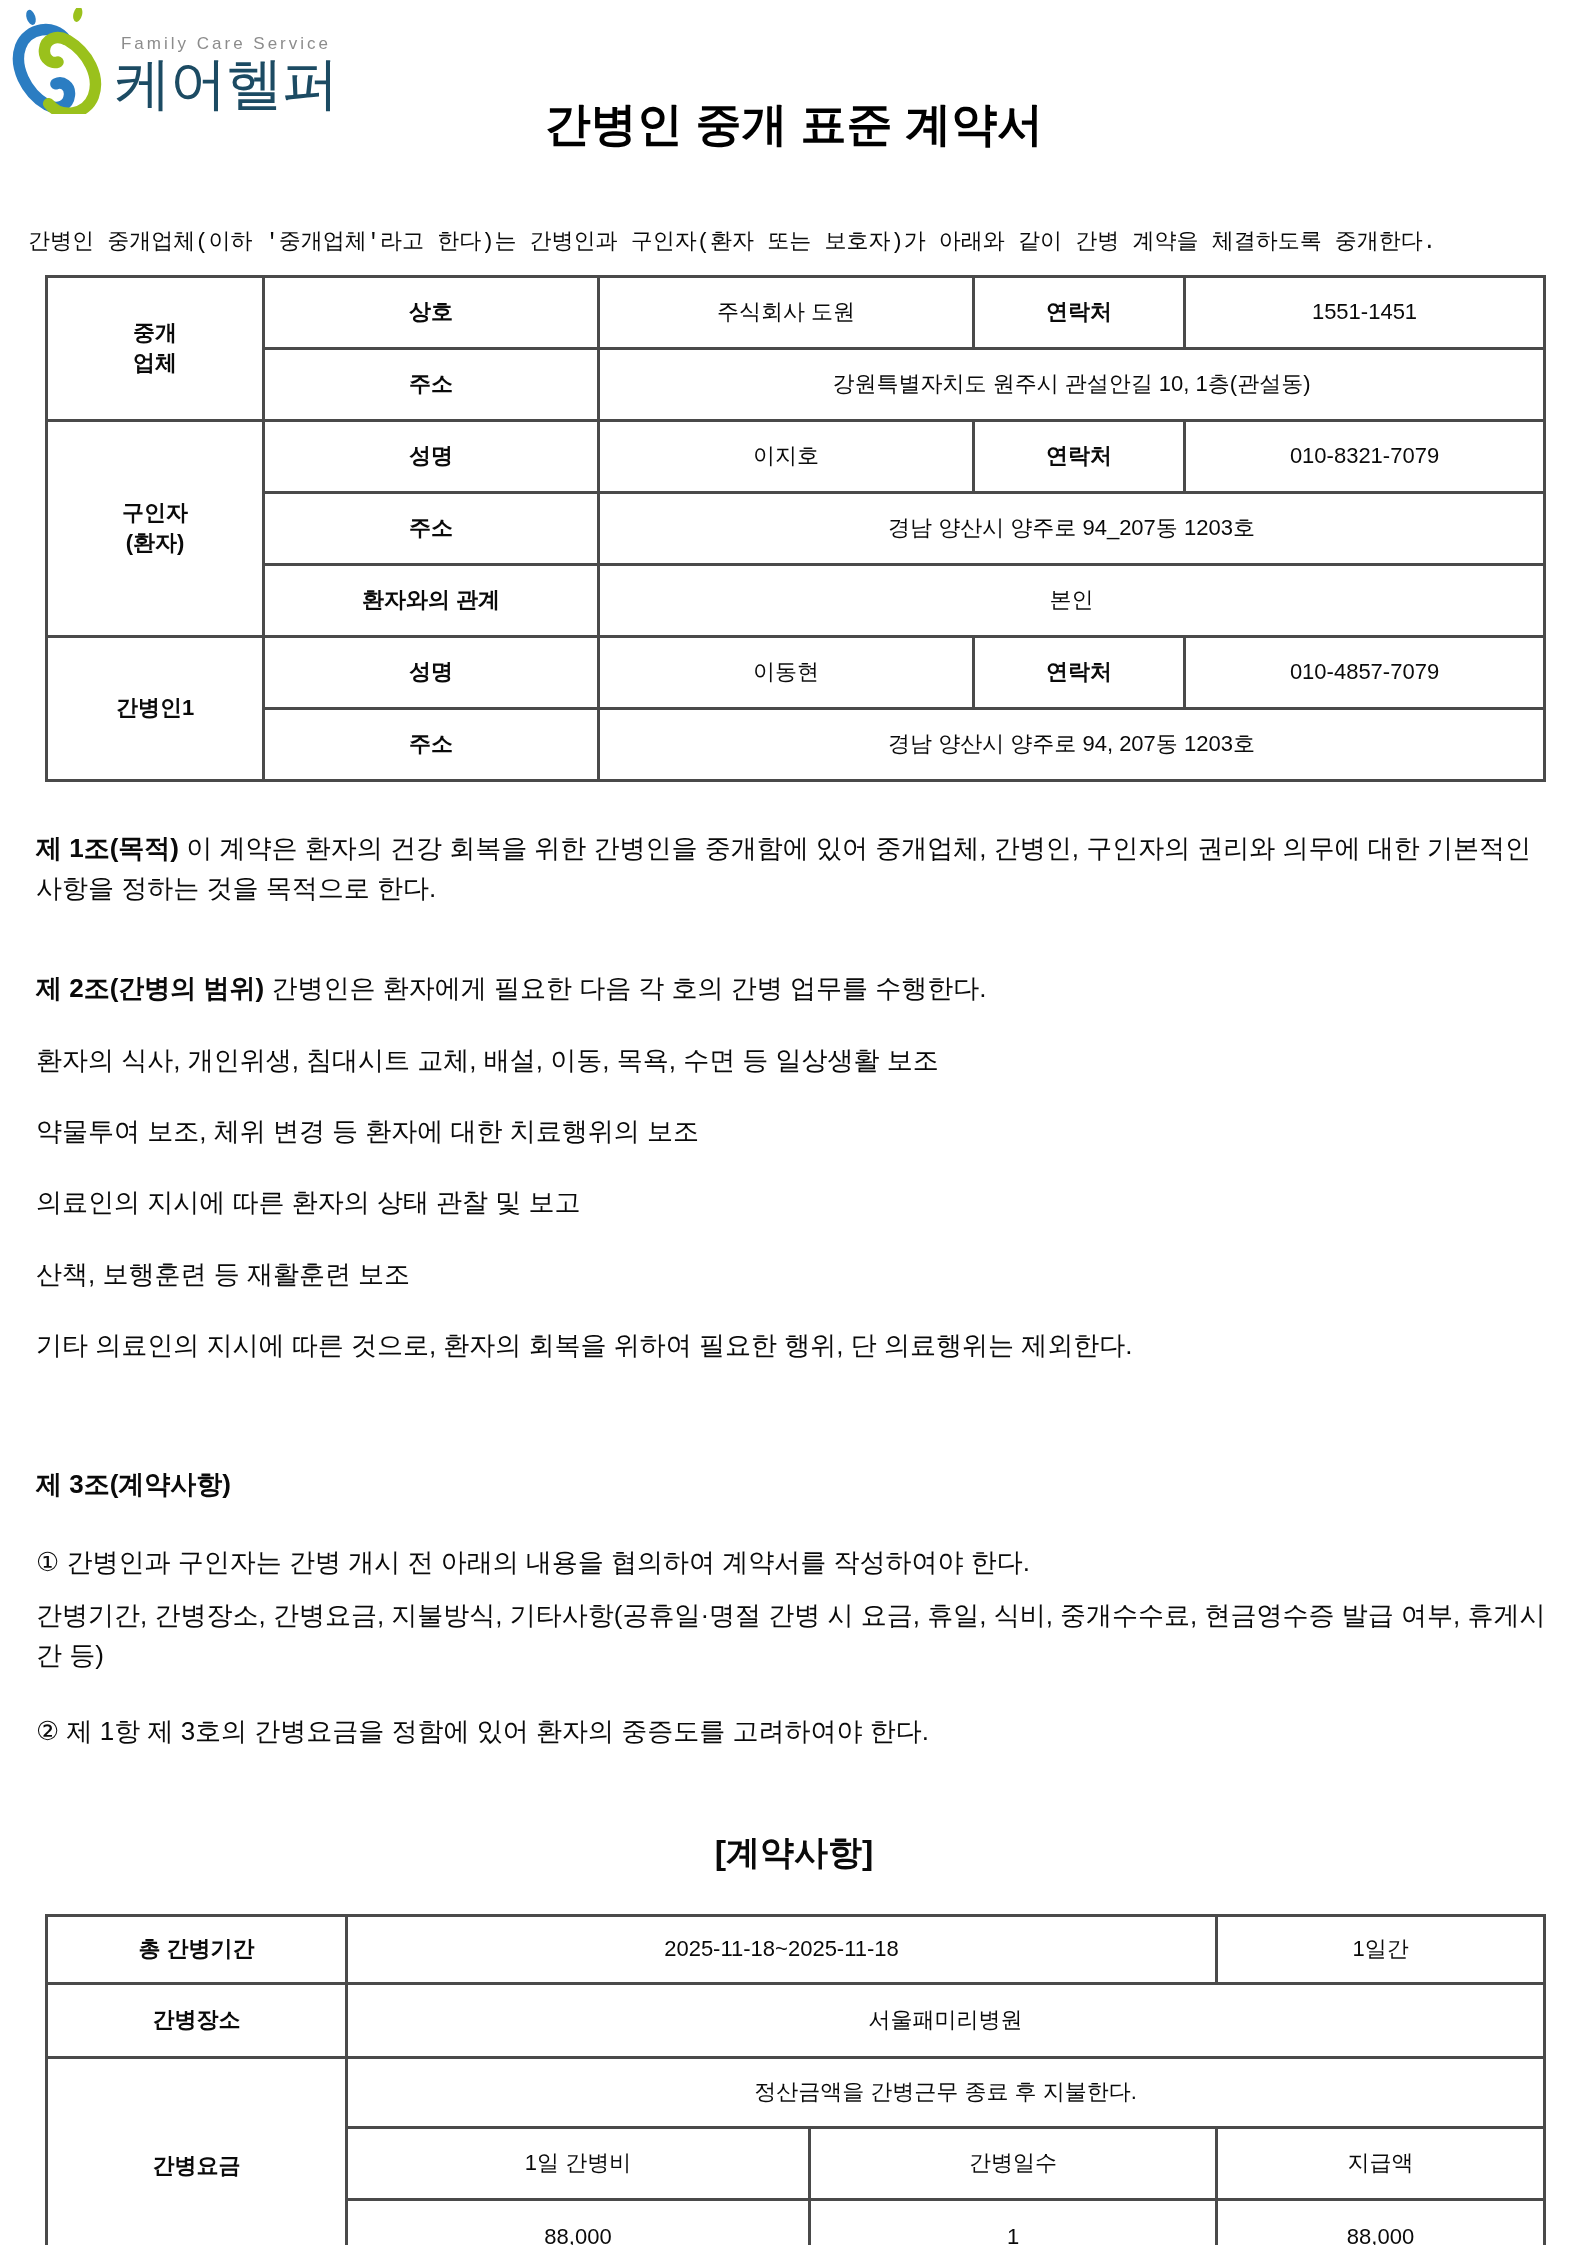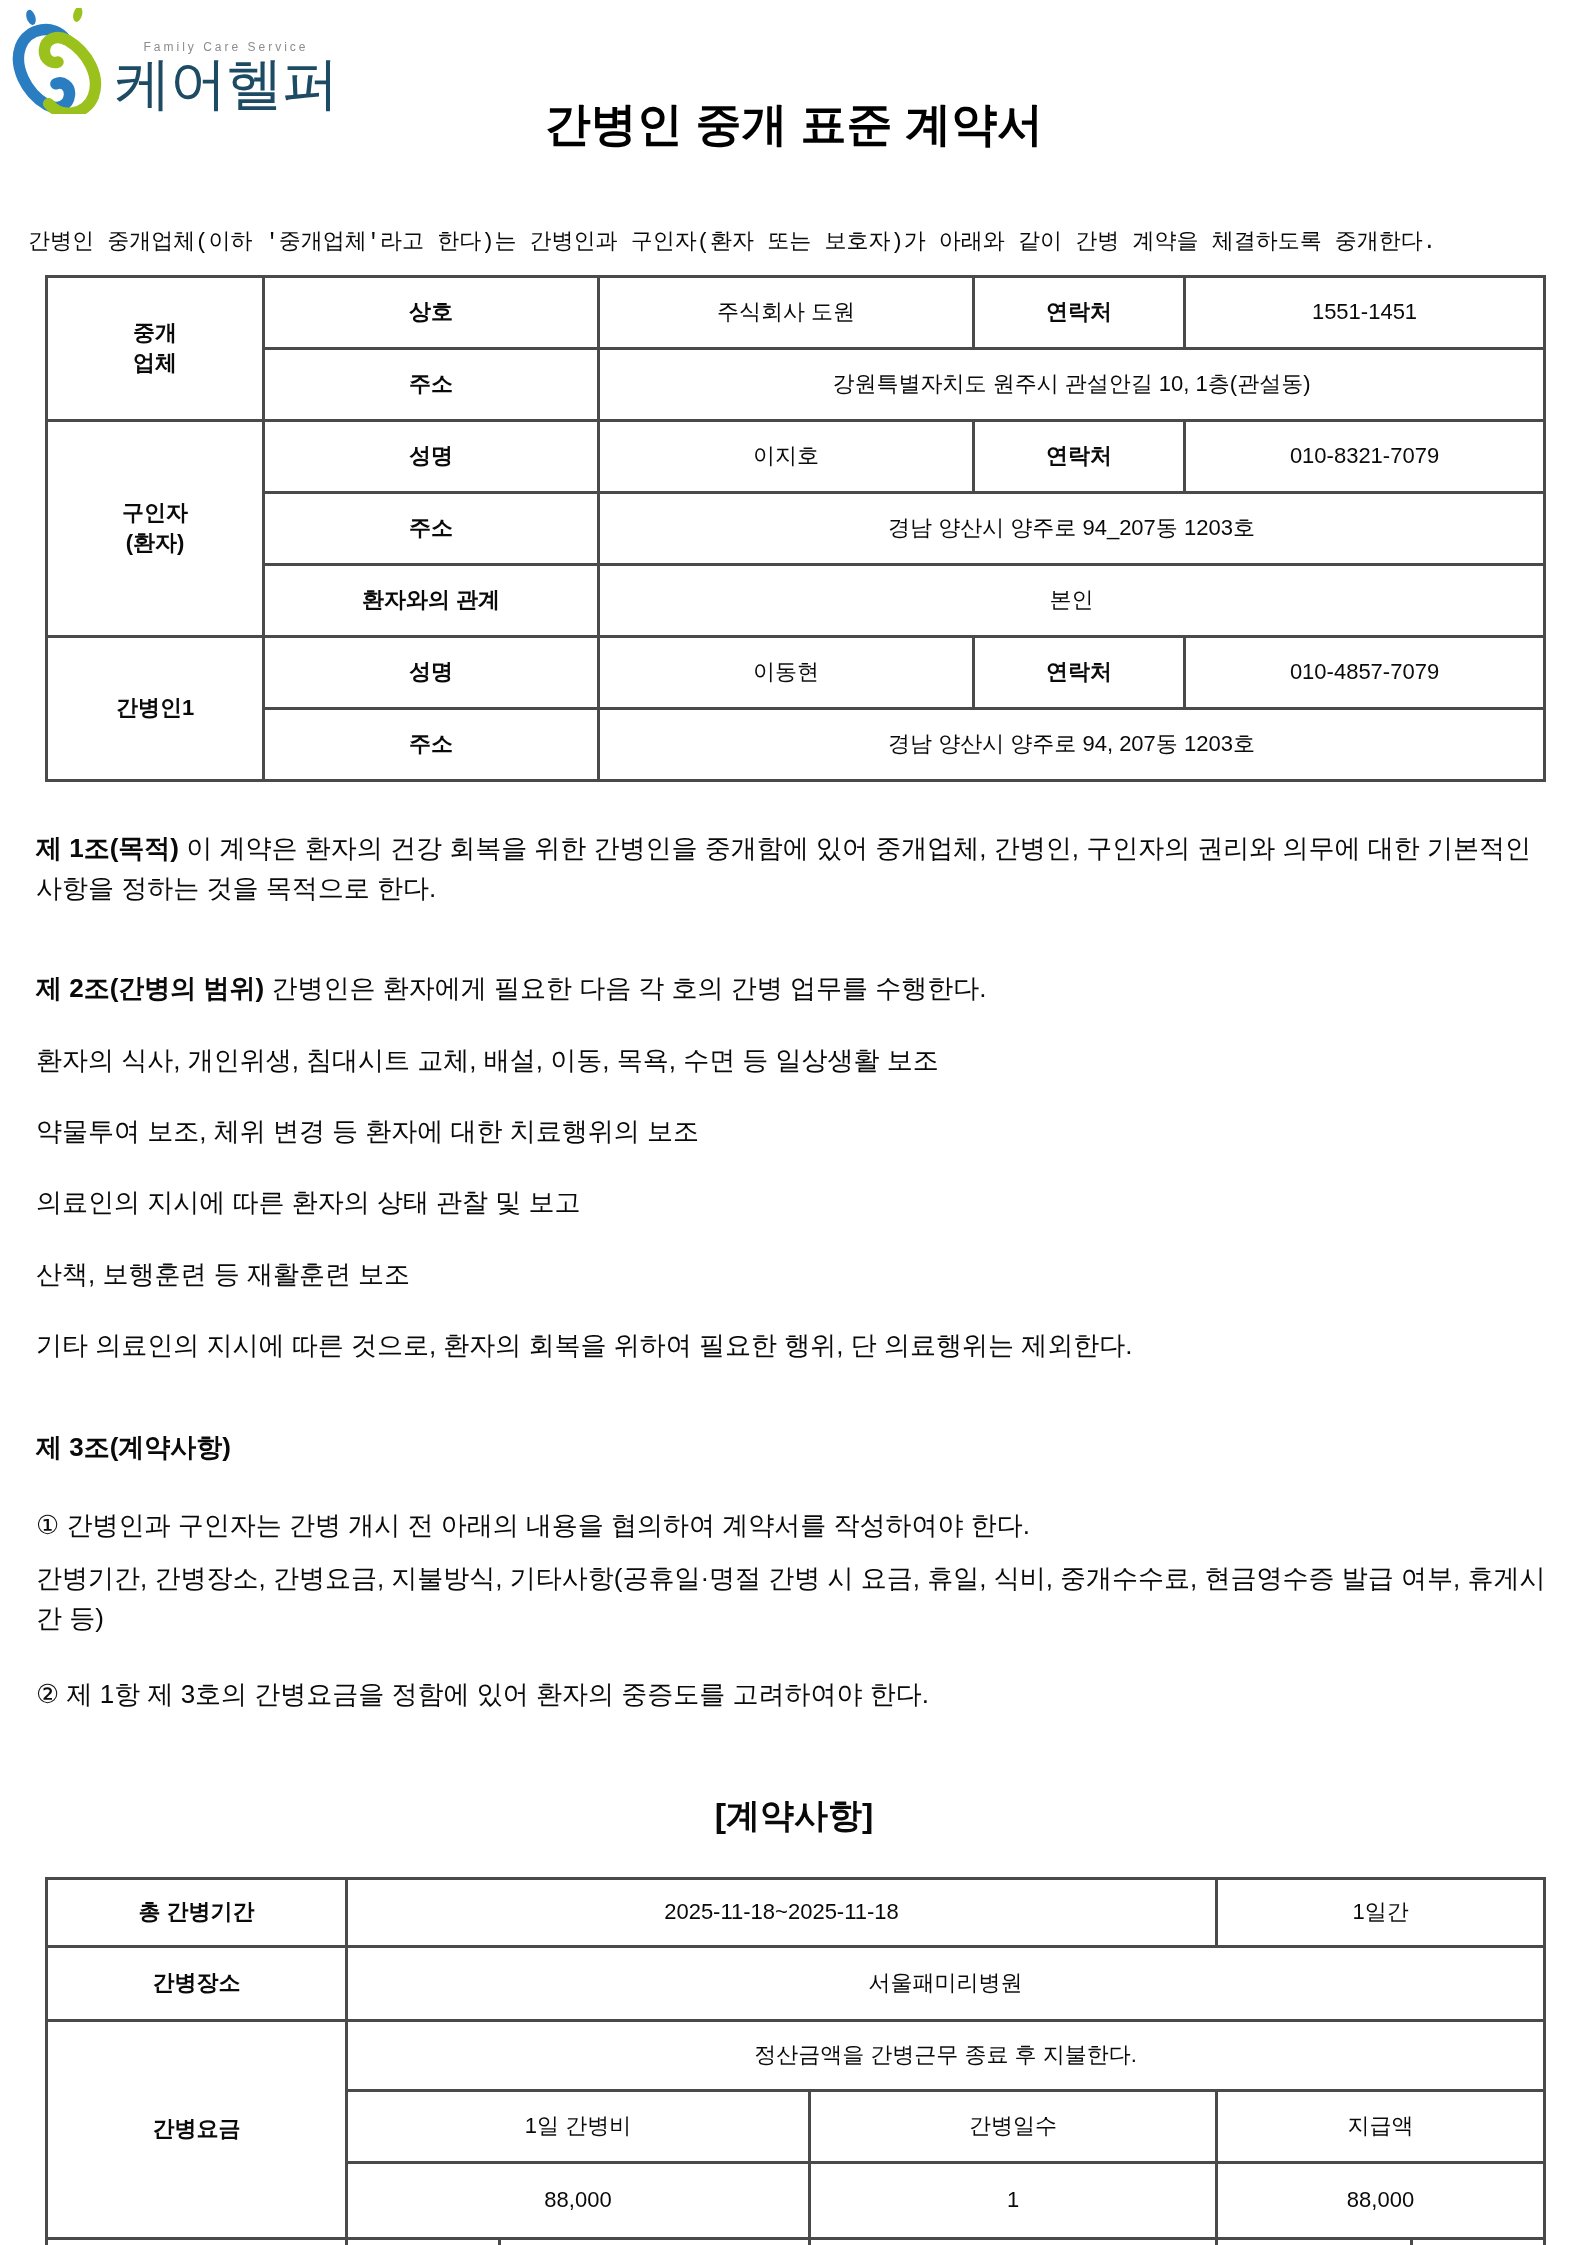--- a/index.html
+++ b/index.html
@@ -9,34 +9,34 @@
     font-family: "Liberation Sans", "DejaVu Sans", sans-serif;
     color: #0a0a0a;
   }
   .page { position: relative; width: 1588px; height: 2245px; }
 
   
   .header { position: relative; height: 162px; }
   .logo { position: absolute; top: 8px; left: 10px; display: flex; align-items: flex-end; }
   .logo-icon { width: 96px; height: 106px; display: block; }
   .logo-text { margin-left: 8px; display: flex; flex-direction: column; align-items: center; padding-bottom: 2px; }
-  .logo-tagline { font-size: 12px; color: #8c8c8c; letter-spacing: 3px; margin-bottom: 1px; white-space: nowrap; }
+  .logo-tagline { font-size: 17px; color: #8c8c8c; letter-spacing: 3px; margin-bottom: 1px; white-space: nowrap; }
   .logo-brand { font-size: 57px; font-weight: normal; color: #1c4b63; line-height: 1.0; letter-spacing: -1px; white-space: nowrap; }
   .doc-title { position: absolute; left: 0; right: 0; top: 94px; text-align: center;
                font-size: 46px; font-weight: bold; color: #000; letter-spacing: 0px; }
 
   
   .intro { margin: 66px 36px 0 28px; font-size: 22px; line-height: 1.4; font-family: Liberation Mono, monospace; }
   .art   { margin-left: 36px; margin-right: 36px; font-size: 26px; line-height: 1.55; }
   .b     { font-weight: bold; }
   p { margin: 0; }
   .a1       { margin-top: 46px; }
   .a2-title { margin-top: 60px; }
   .a2-item  { margin-top: 31px; }
-  .a3-title { margin-top: 62px; }
+  .a3-title { margin-top: 99px; }
   .a3-c1    { margin-top: 38px; }
   .a3-c1d   { margin-top: 12px; }
   .a3-c2    { margin-top: 36px; }
   .a3-c3    { margin-top: 34px; }
 
   .section-heading { margin-top: 78px; text-align: center; font-size: 34px; font-weight: bold; }
 
   
   table.tbl { border-collapse: collapse; table-layout: fixed; margin-left: 45px; width: 1498px; }
   table.tbl td { border: 3px solid #4a4a4a; text-align: center; vertical-align: middle;

